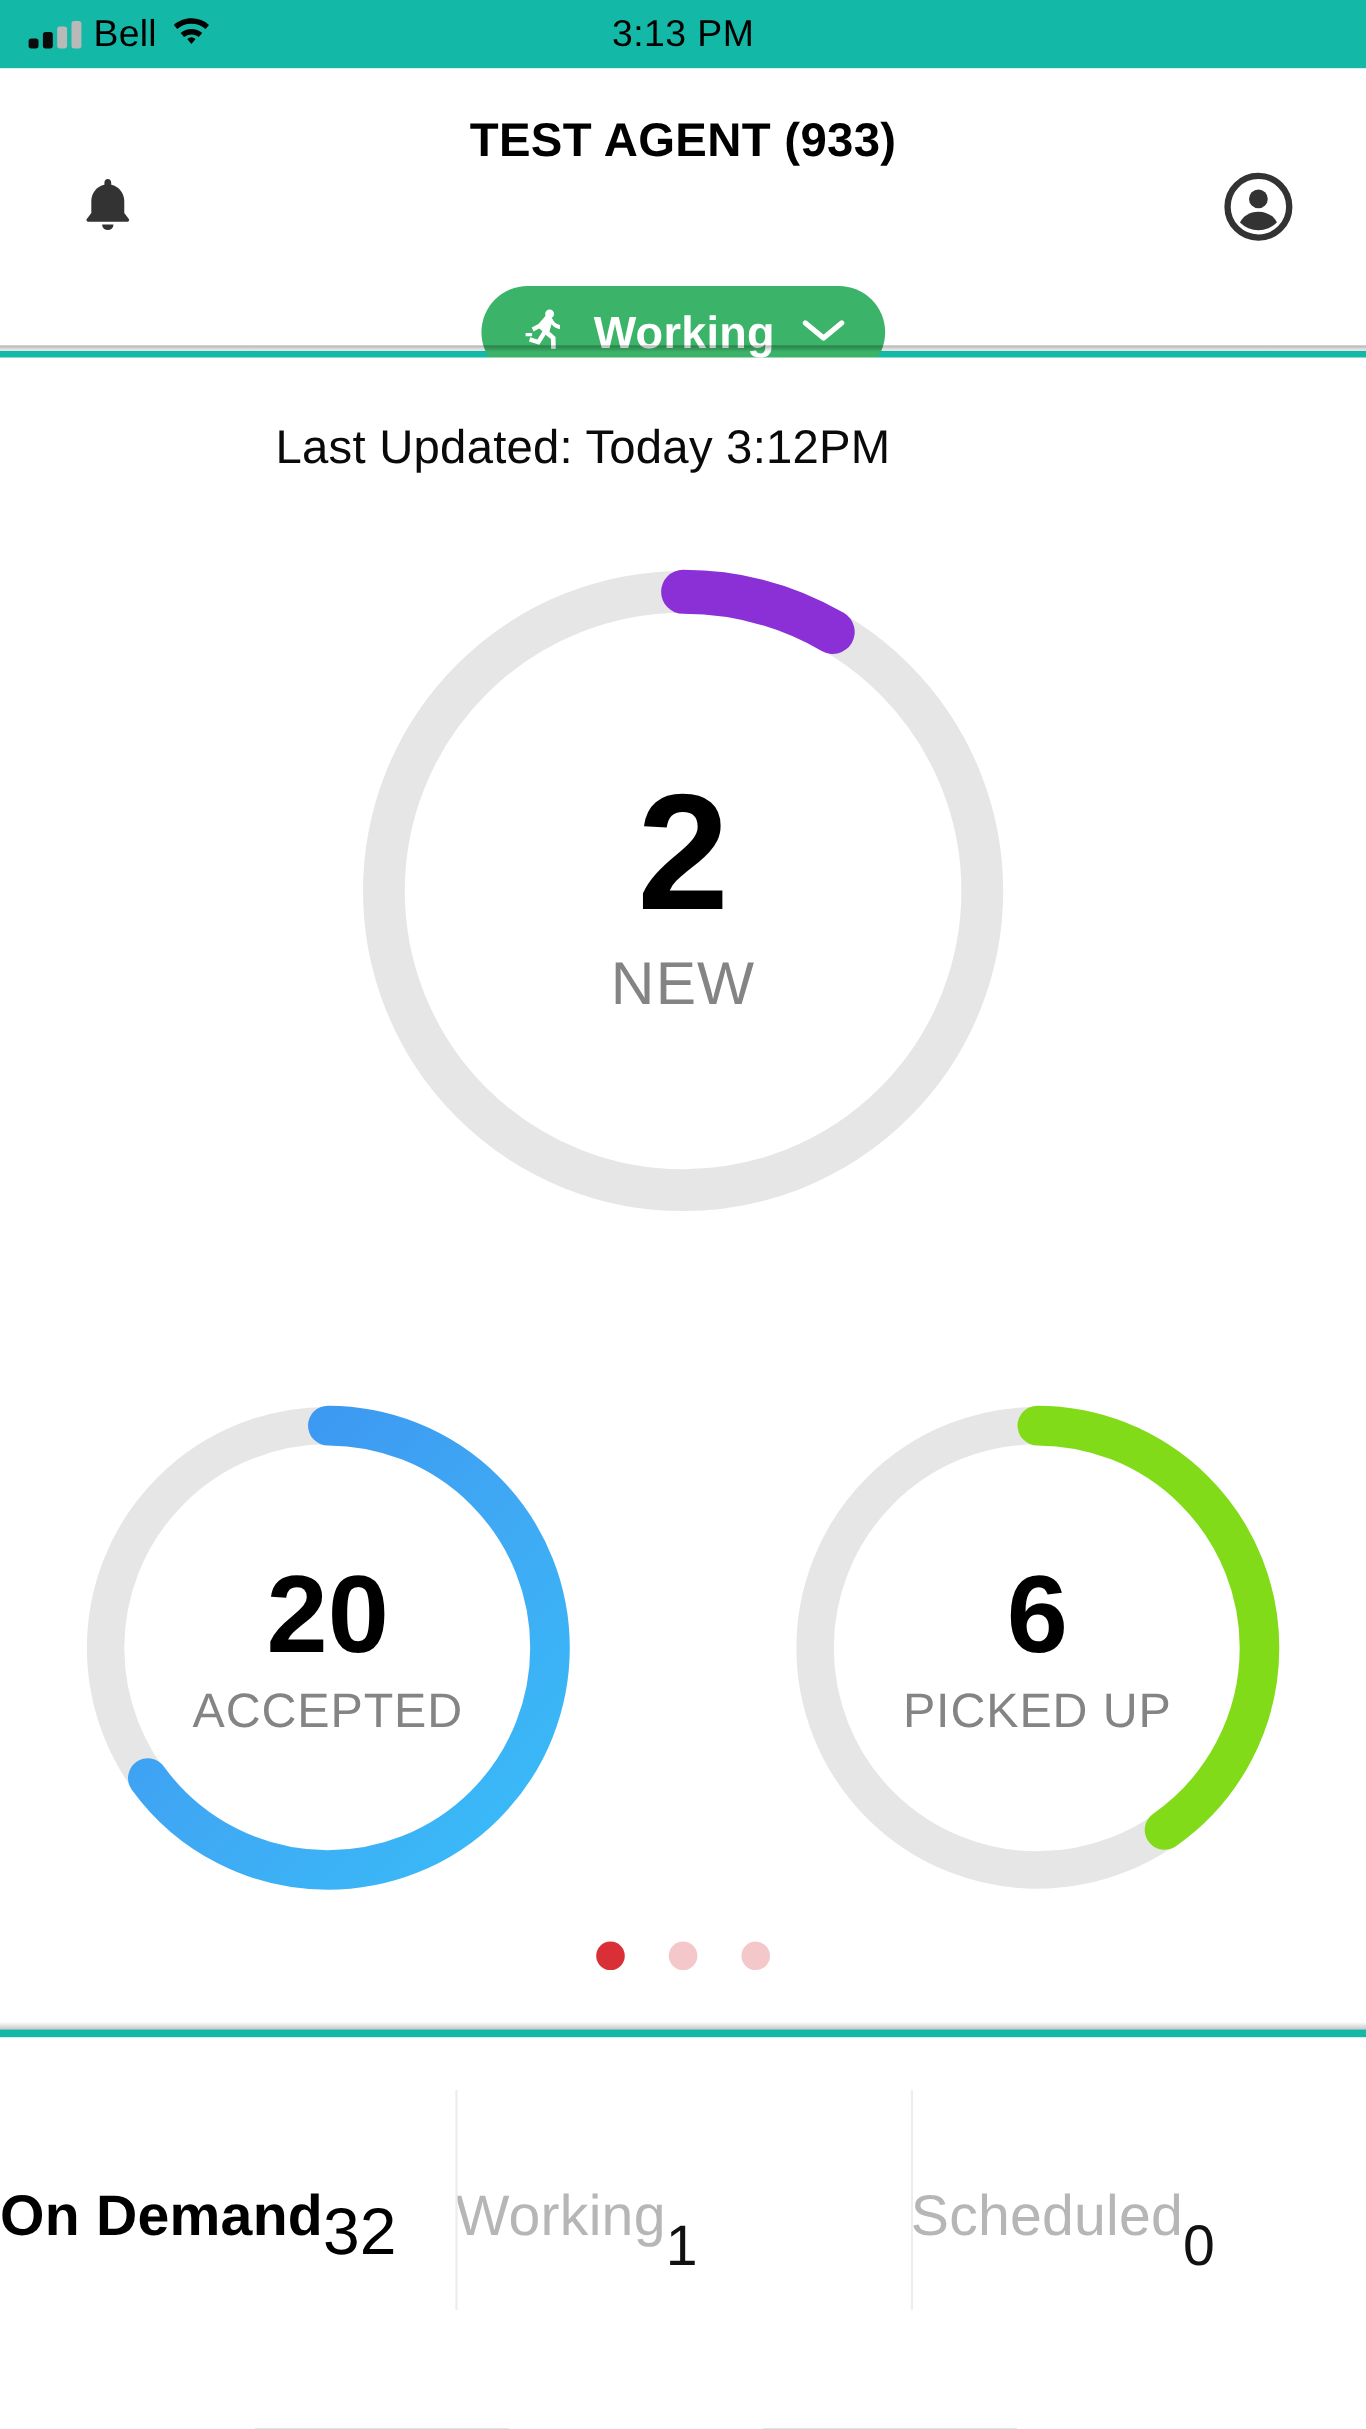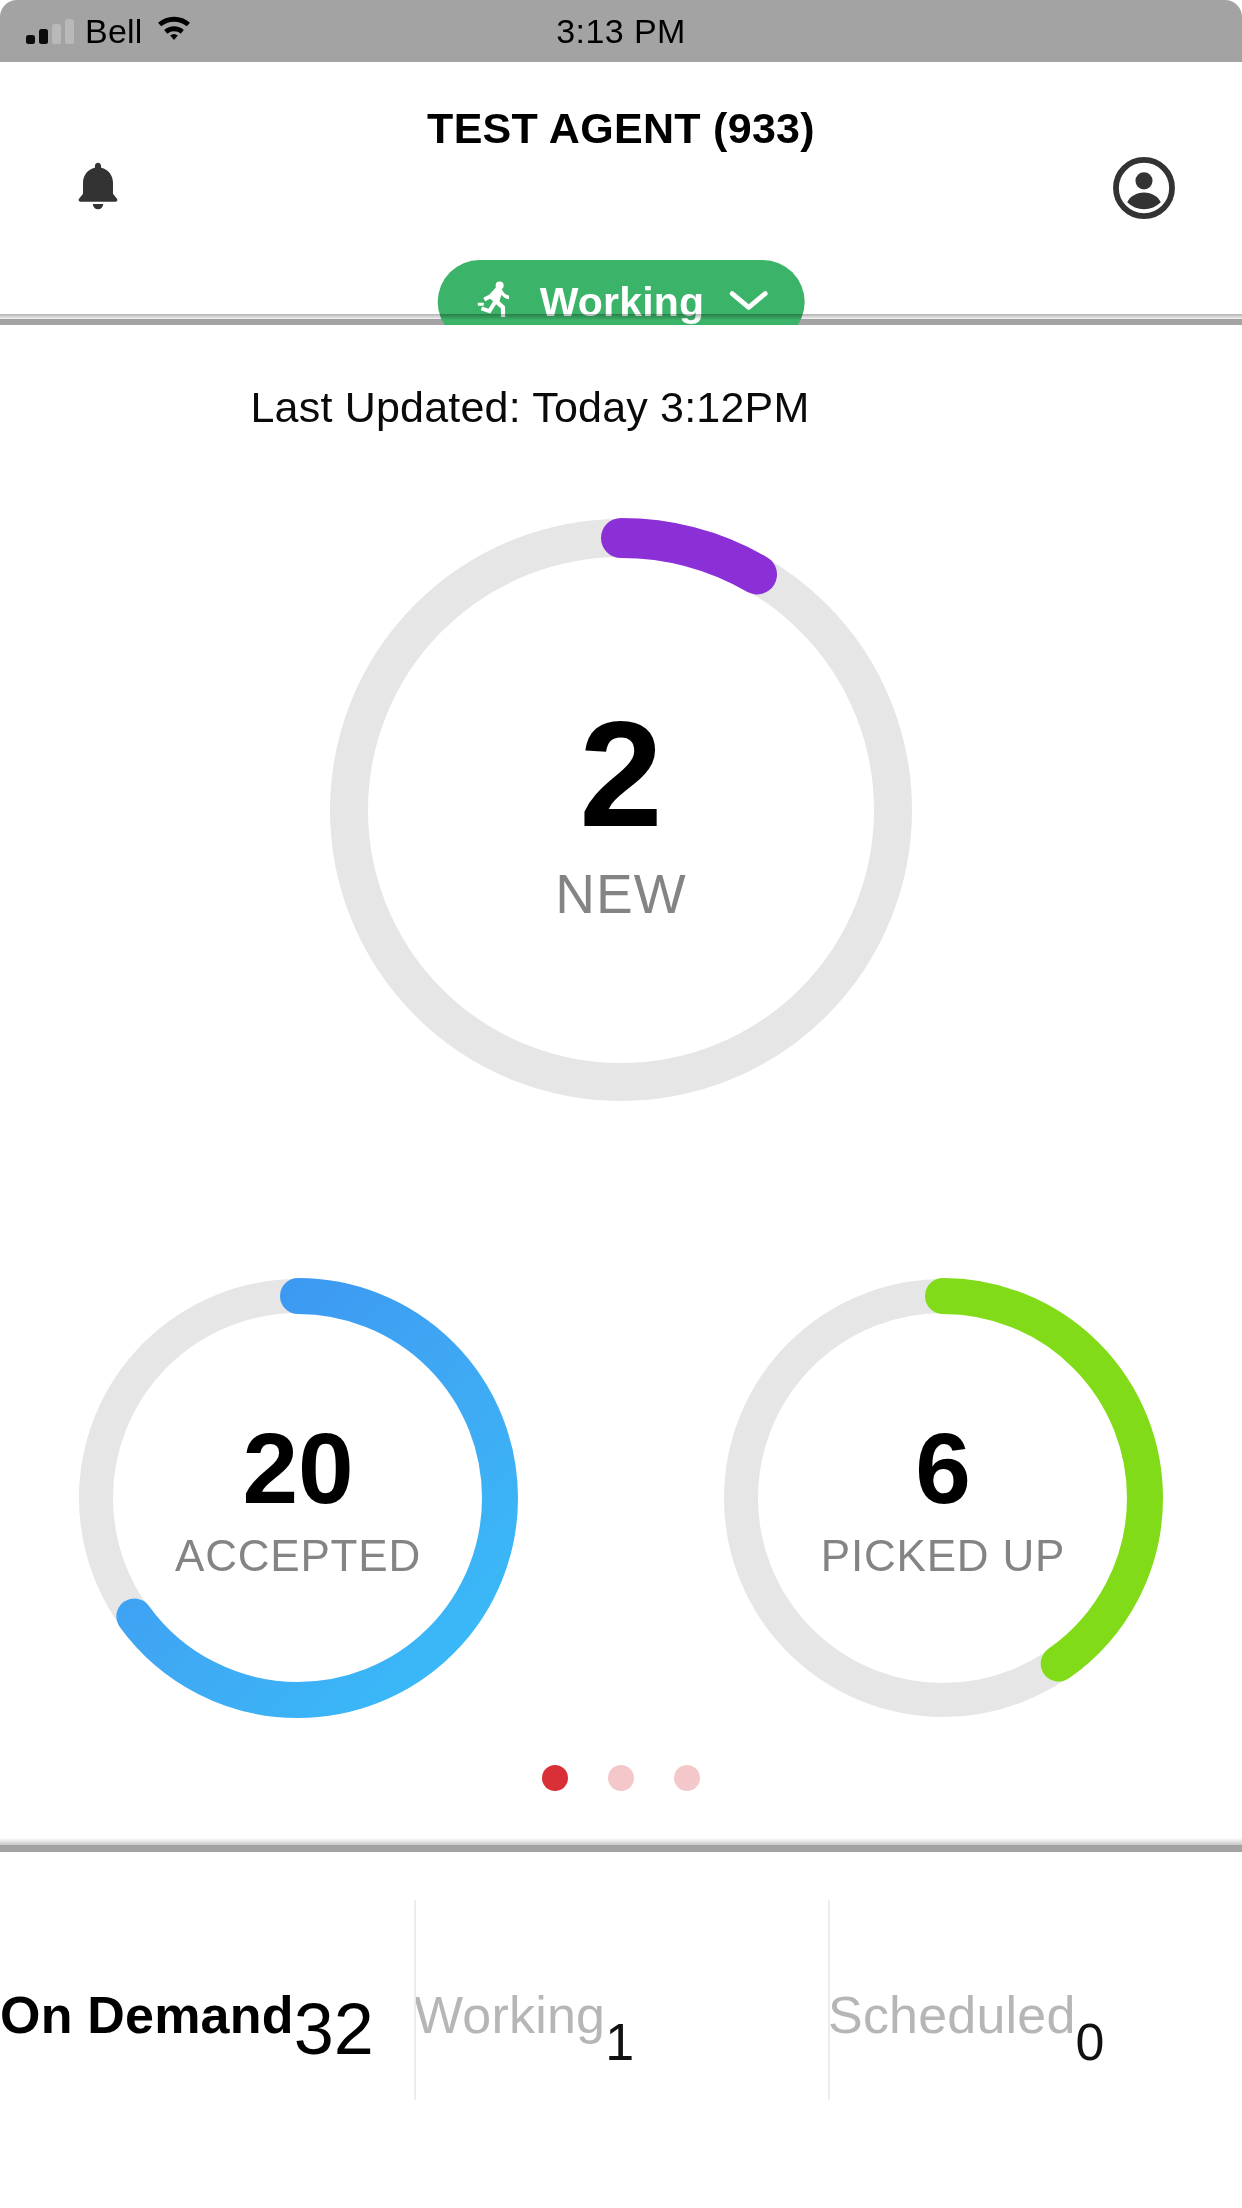--- a/index.html
+++ b/index.html
@@ -3,21 +3,21 @@
 <meta charset="utf-8">
 <title>Agent Dashboard</title>
 <style>
   * { margin:0; padding:0; box-sizing:border-box; }
   html, body {
     width:1242px; height:2208px;
     background:#ffffff;
     font-family:"Liberation Sans", sans-serif;
     overflow:hidden;
   }
-  #screen { position:relative; width:1242px; height:2208px; background:#a3a3a3;border-radius:17px; }
+  #screen { position:relative; width:1242px; height:2208px; background:#14b8a6; }
 
   
   .statusbar {
     position:absolute; top:0; left:0; width:1242px; height:62px;
     display:flex; align-items:center; color:#000;
   }
   .sb-left { position:absolute; left:26px; top:0; height:62px; display:flex; align-items:center; gap:11px; }
   .sig { display:flex; align-items:flex-end; gap:4px; height:25px; }
   .sig i { display:block; width:9px; border-radius:2.5px; background:#0b0b0b; }
   .sig i:nth-child(1){ height:9px; }
@@ -109,21 +109,21 @@
   }
   .tabs { position:absolute; top:0; left:0; width:1242px; height:300px; display:flex; }
   .tab { position:relative; flex:1; display:flex; flex-direction:row;
          align-items:center; justify-content:flex-start; padding-top:28px; }
   .tab + .tab::before {
     content:""; position:absolute; left:0; top:48px; width:2px; height:200px; background:#ededed;
   }
   .tab .t-label { font-size:52px; line-height:1.1; letter-spacing:.2px; }
   .tab .t-value { margin-top:22px; line-height:1; }
   .tab.active .t-label { color:#000; font-weight:700; font-size:52px; }
-  .tab.active .t-value { color:#000; font-weight:400; font-size:72px;margin-top:25px; }
+  .tab.active .t-value { color:#000; font-weight:400; font-size:60px;margin-top:25px; }
   .tab.inactive .t-label { color:#b6b6b6; font-weight:400; }
   .tab.inactive .t-value { color:#111; font-weight:400; font-size:52px; margin-top:52px; }
 </style>
 </head>
 <body>
 
 <div id="screen">
 
   <div class="statusbar">
     <div class="sb-left">

